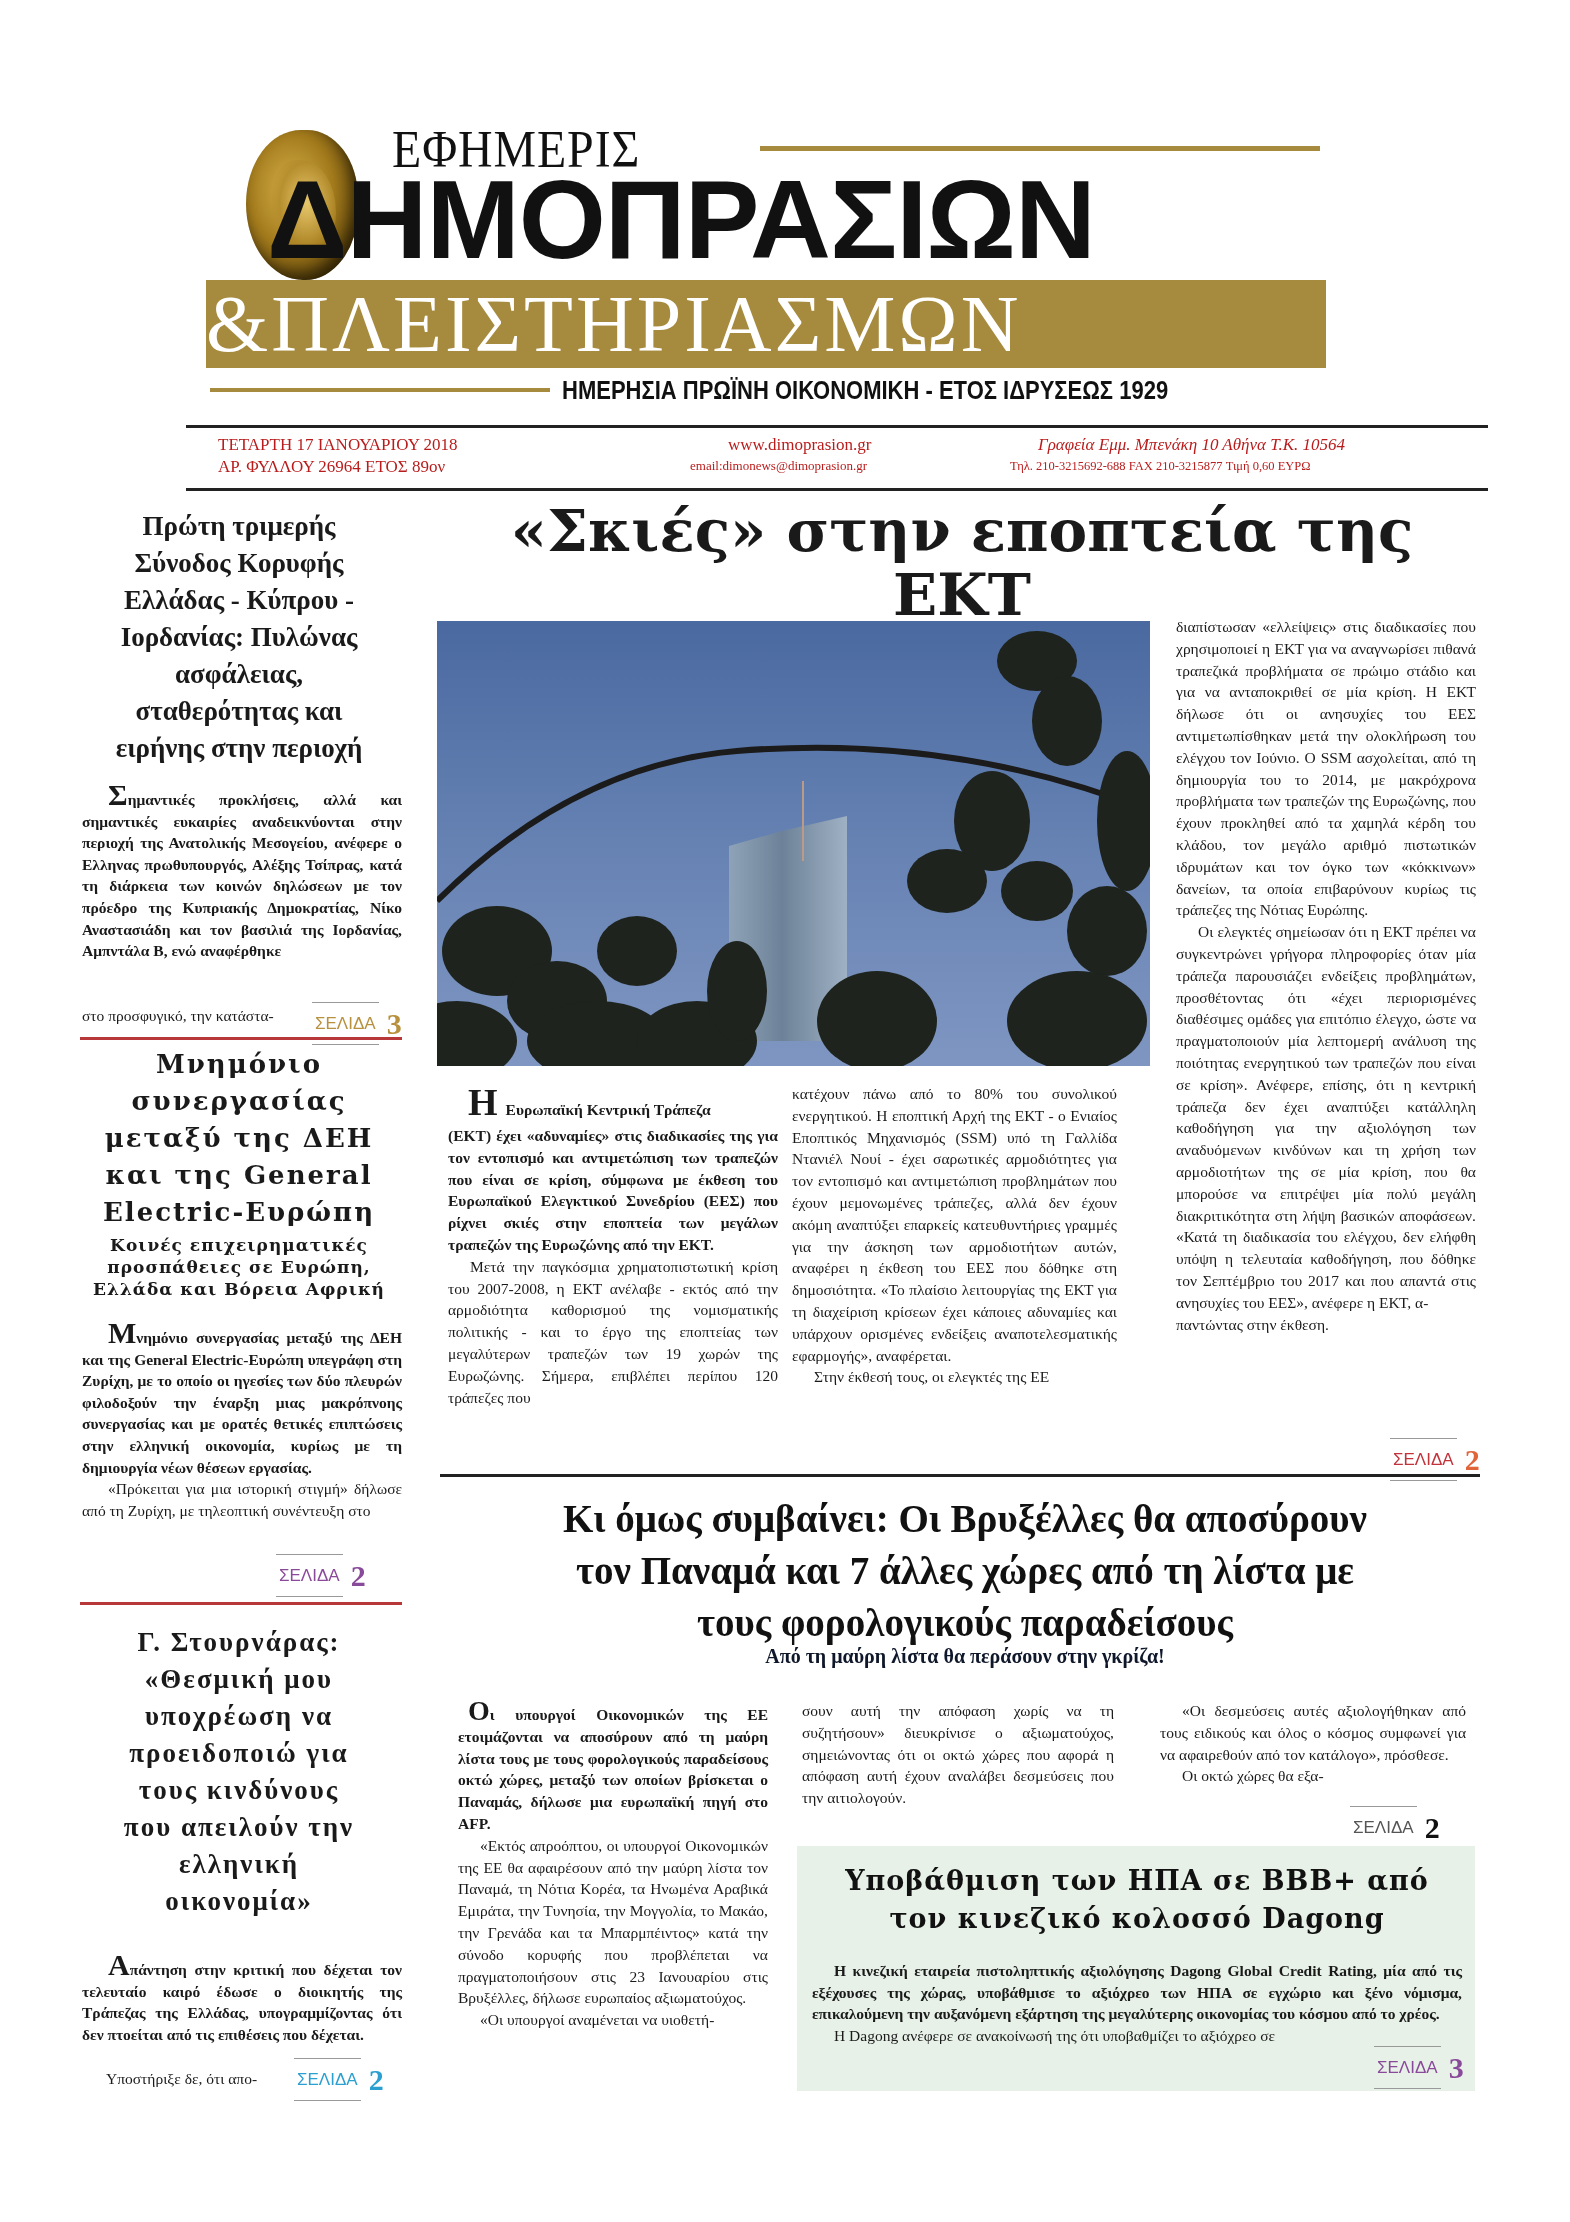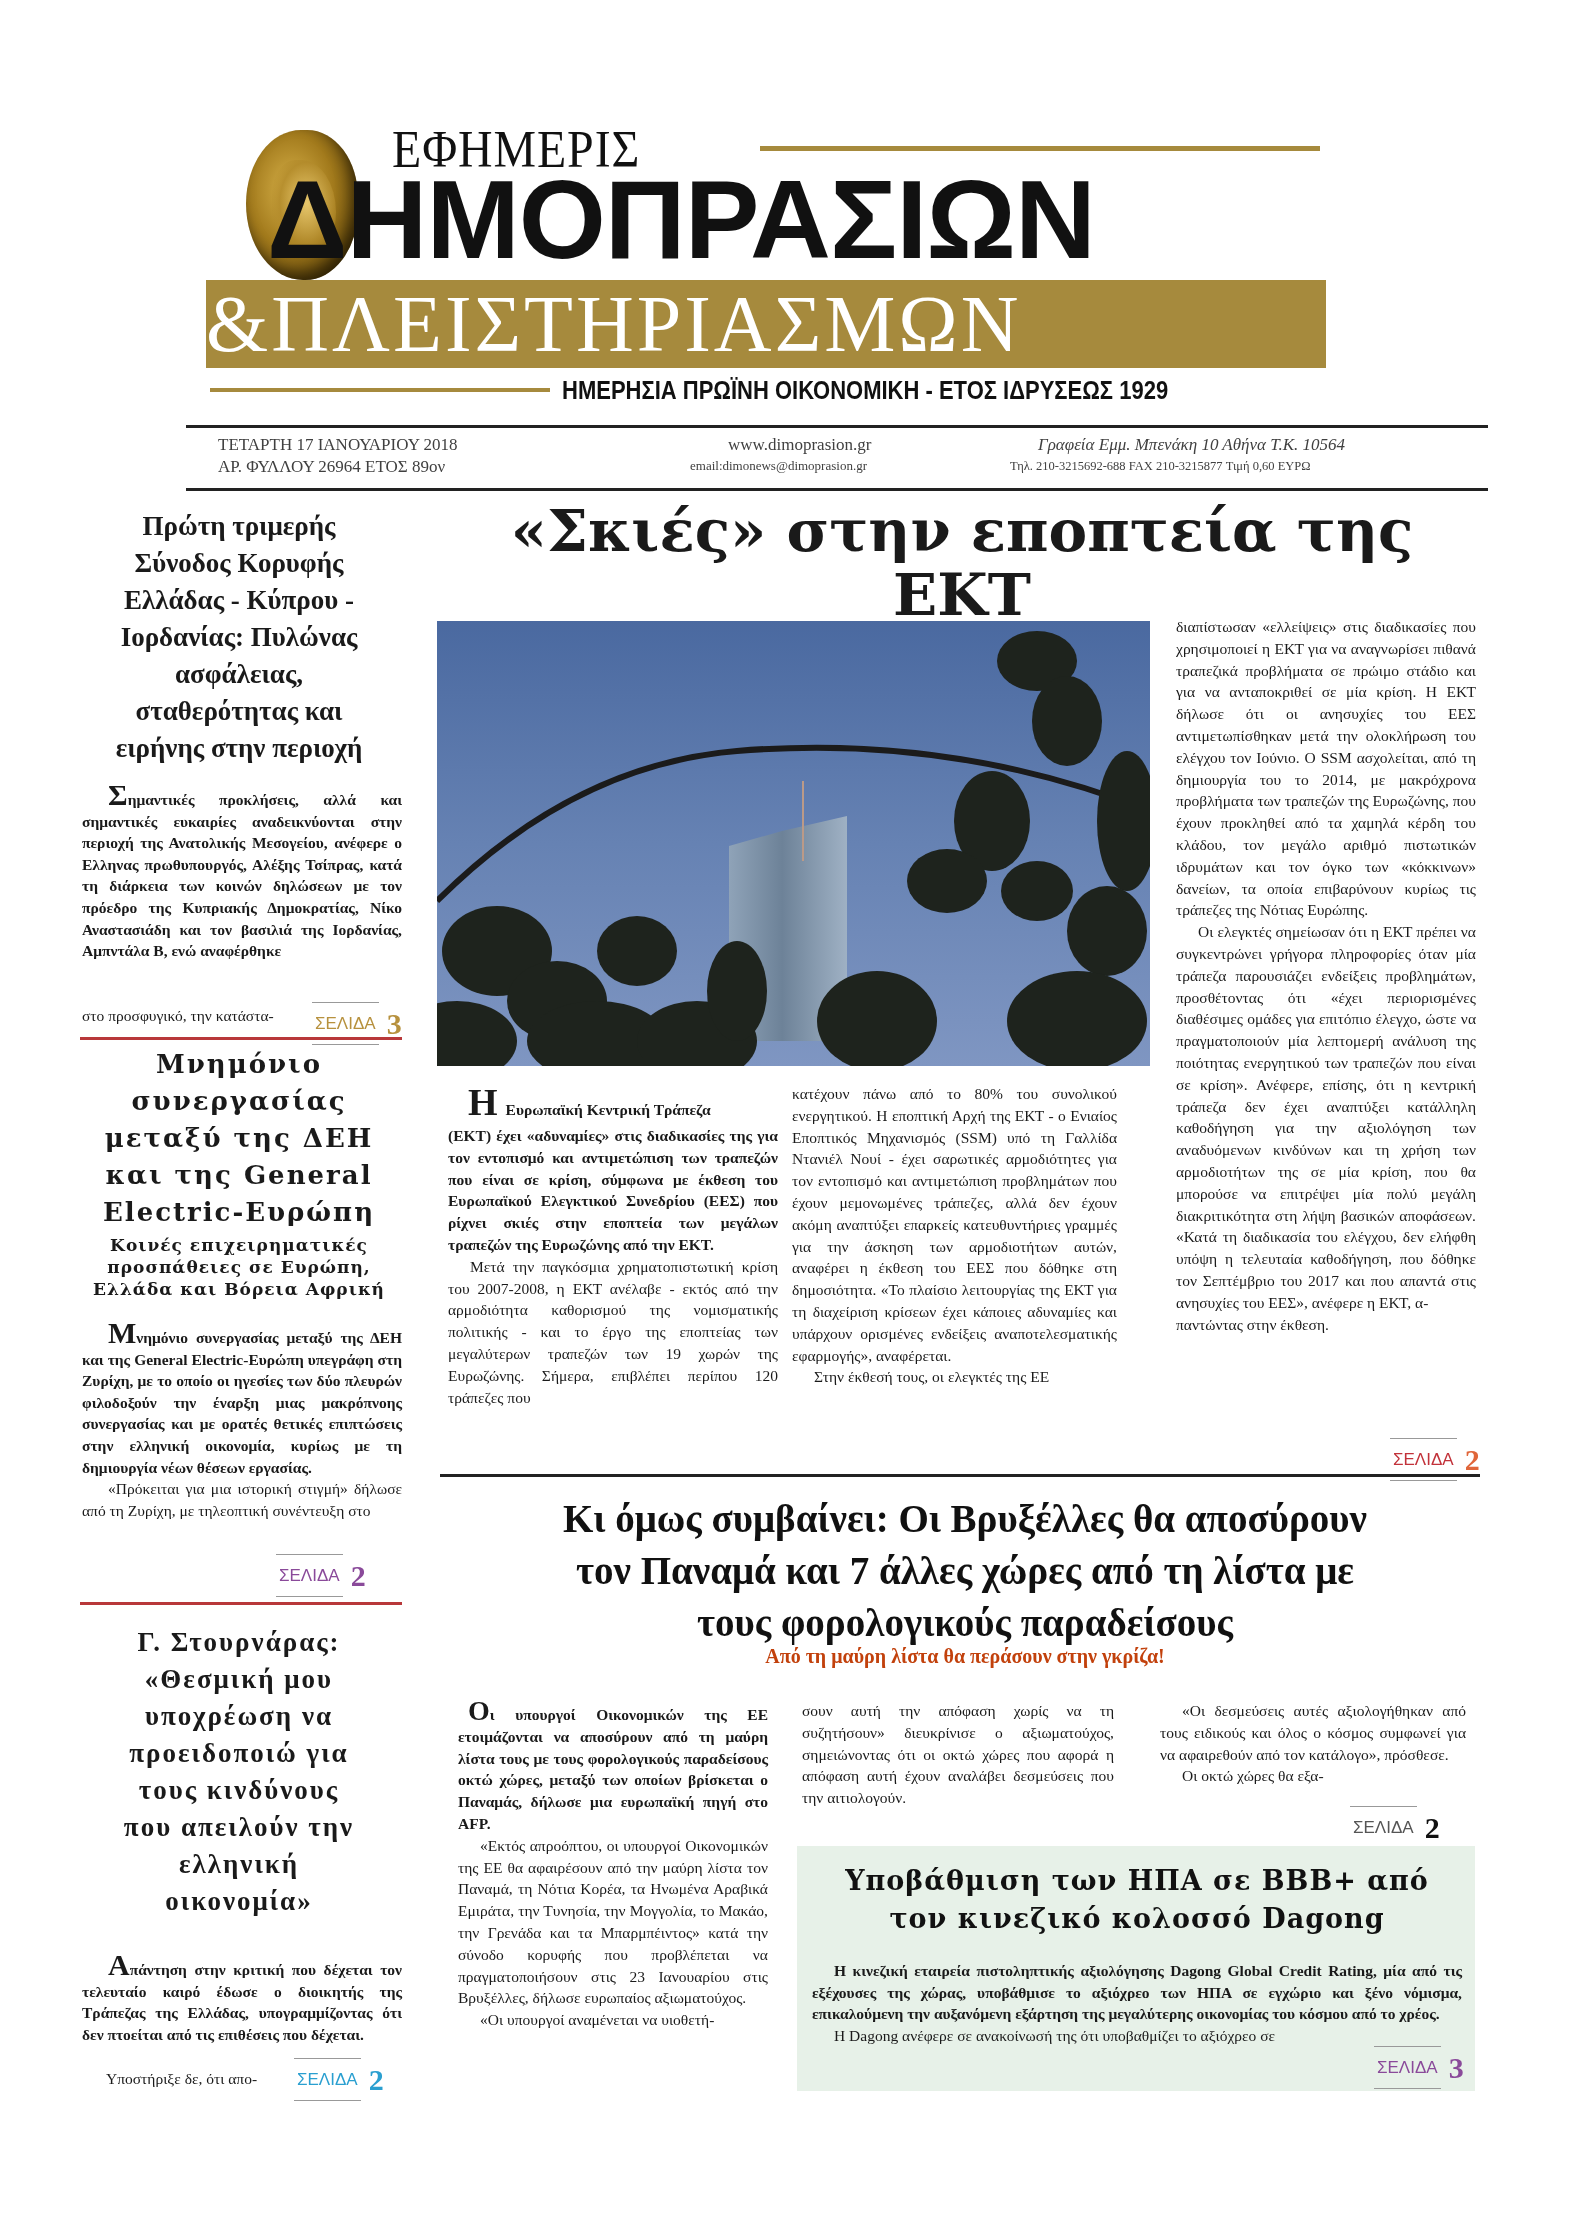--- a/index.html
+++ b/index.html
@@ -9,36 +9,36 @@
   .coin{left:246px;top:130px;width:112px;height:150px;border-radius:50% 46% 48% 52%;background:radial-gradient(ellipse at 40% 40%,#d8b24a 0%,#a27a1c 45%,#5a4108 80%,#2c1f03 100%);box-shadow:inset -6px -8px 14px rgba(0,0,0,.5);}
   .coin-face{left:272px;top:160px;width:64px;height:96px;border-radius:40% 60% 50% 50%;background:radial-gradient(ellipse at 55% 45%,#f0d27a 0%,#b28a2a 55%,rgba(0,0,0,0) 75%);opacity:.8;}
   .mast-top{left:392px;top:124px;font-family:"Liberation Serif",serif;font-size:52px;letter-spacing:1px;color:#111;line-height:1;transform:scaleX(.92);transform-origin:left;}
   .mast-top-rule{left:760px;top:146px;width:560px;height:5px;background:#a68a3d;}
   .mast-main{left:267px;top:164px;width:1065px;font-family:"Liberation Sans",sans-serif;font-weight:900;font-size:112px;line-height:1;color:#111;letter-spacing:-1px;transform:scaleX(1.0);white-space:nowrap;}
   .mast-band{left:206px;top:280px;width:1120px;height:88px;background:#a68a3d;}
   .mast-band-text{left:206px;top:280px;width:1120px;height:88px;font-family:"Liberation Serif",serif;font-size:80px;color:#ffffff;line-height:88px;text-align:left;letter-spacing:3px;white-space:nowrap;}
   .mast-sub-rule{left:210px;top:388px;width:340px;height:4px;background:#a68a3d;}
   .mast-sub{left:562px;top:376px;font-family:"Liberation Sans",sans-serif;font-weight:bold;font-size:25px;color:#111;white-space:nowrap;transform:scaleX(.88);transform-origin:left;}
   .rule-thick{left:186px;width:1302px;height:3px;background:#222;}
-  .info{font-family:"Liberation Serif",serif;color:#404040;white-space:nowrap;line-height:1;}
+  .info{font-family:"Liberation Serif",serif;color:#b91c1c;white-space:nowrap;line-height:1;}
   
   .lhead{left:78px;width:322px;text-align:center;font-family:"Liberation Serif",serif;font-weight:bold;color:#1a1a1a;}
   .lbody{left:82px;width:320px;font-size:15.5px;line-height:21.6px;text-align:justify;}
   .lbody b, .bold{font-weight:bold;}
   .dropcap{font-weight:bold;font-size:30px;line-height:1;}
   .red-rule{left:80px;width:322px;height:3px;background:#b8383a;}
   .selida-box{display:inline-block;font-family:Liberation Sans, sans-serif;font-size:17px;padding:14px 3px;border-top:1px solid #999;border-bottom:1px solid #999;line-height:13px;margin-right:4px;}
   .selida-num{font-family:"Liberation Serif",serif;font-weight:bold;font-size:30px;line-height:1;vertical-align:middle;}
   .ref{position:absolute;display:flex;align-items:center;gap:4px;}
   
   .main-title{left:432px;top:500px;width:1060px;text-align:center;font-family:"DejaVu Serif",serif;font-weight:bold;font-size:58px;line-height:1.1;color:#1a1a1a;}
   .photo{left:437px;top:621px;width:713px;height:445px;overflow:hidden;background:linear-gradient(180deg,#4f6da0 0%,#6a86b5 45%,#8098c4 80%,#5d6f90 100%);}
   .col{font-size:15.5px;line-height:21.8px;text-align:justify;}
   .story2-title{left:440px;top:1493px;width:1050px;text-align:center;font-family:"Liberation Serif",serif;font-weight:bold;font-size:39px;line-height:52px;color:#111;}
-  .story2-sub{left:440px;top:1645px;width:1050px;text-align:center;font-family:"Liberation Serif",serif;font-weight:bold;font-size:20px;color:#c2410c;}
+  .story2-sub{left:440px;top:1645px;width:1050px;text-align:center;font-family:"Liberation Serif",serif;font-weight:bold;font-size:20px;color:#0f172a;}
   .green-box{left:797px;top:1846px;width:678px;height:245px;background:#e7f1e8;}
   .gb-title{left:812px;top:1862px;width:650px;text-align:center;font-family:"DejaVu Serif",serif;font-weight:bold;font-size:27px;line-height:38px;letter-spacing:1px;color:#111;}
   .gb-body{left:812px;top:1960px;width:650px;font-size:15.5px;line-height:21.5px;text-align:justify;}
 </style>
 </head>
 <body>
 
 <div class="abs coin"></div>
 <div class="abs coin-face"></div>
 <div class="abs mast-top">ΕΦΗΜΕΡΙΣ</div>

